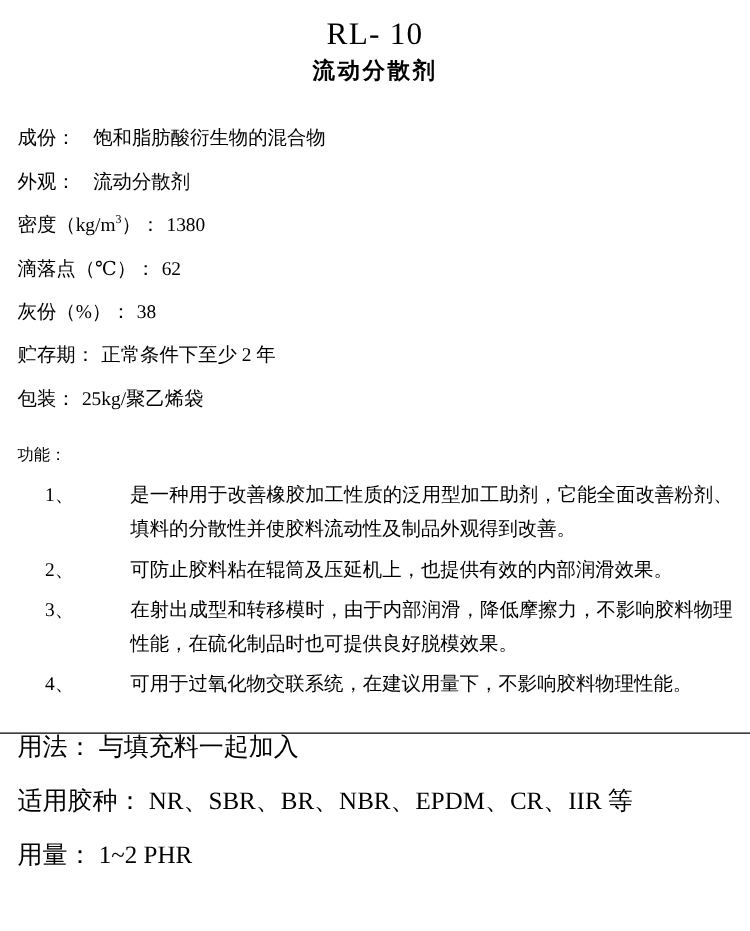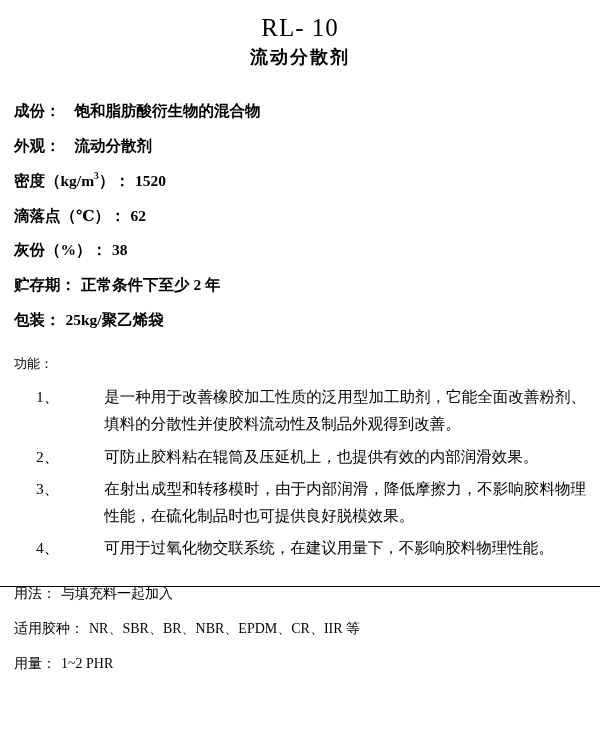--- a/index.html
+++ b/index.html
@@ -41,21 +41,20 @@
     line-height: 1.3;
   }
   .spec-list {
     margin-top: 32px;
   }
   .spec-row {
     font-size: 15.5px;
     line-height: 1.35;
     margin-bottom: 14px;
     white-space: nowrap;
-    font-weight: bold;
   }
   .spec-label {
     display: inline-block;
   }
   .spec-value {
     display: inline-block;
   }
   .gap-wide {
     display: inline-block;
     width: 14px;
@@ -89,21 +88,21 @@
   .func-text {
     flex: 1 1 auto;
     text-align: justify;
     text-justify: inter-ideograph;
     margin-left: 45px;
   }
   .tail-list {
     margin-top: 24px;
   }
   .tail-row {
-    font-size: 14px;
+    font-size: 20px;
     line-height: 1.35;
     margin-bottom: 16px;
     white-space: nowrap;
   }
   .bottom-rule {
     position: absolute;
     left: 0;
     right: 0;
     bottom: 14px;
     height: 1px;
@@ -124,21 +123,21 @@
 
     <div class="spec-row">
       <span class="spec-label">成份：</span><span class="gap-wide"></span><span class="spec-value">饱和脂肪酸衍生物的混合物</span>
     </div>
 
     <div class="spec-row">
       <span class="spec-label">外观：</span><span class="gap-wide"></span><span class="spec-value">流动分散剂</span>
     </div>
 
     <div class="spec-row">
-      <span class="spec-label">密度（kg/m</span><sup>3</sup><span class="spec-label">）：</span><span class="gap-thin"></span><span class="spec-value">1520</span>
+      <span class="spec-label">密度（kg/m</span><sup>3</sup><span class="spec-label">）：</span><span class="gap-thin"></span><span class="spec-value">1380</span>
     </div>
 
     <div class="spec-row">
       <span class="spec-label">滴落点（℃）：</span><span class="gap-thin"></span><span class="spec-value">62</span>
     </div>
 
     <div class="spec-row">
       <span class="spec-label">灰份（%）：</span><span class="gap-thin"></span><span class="spec-value">38</span>
     </div>
 

